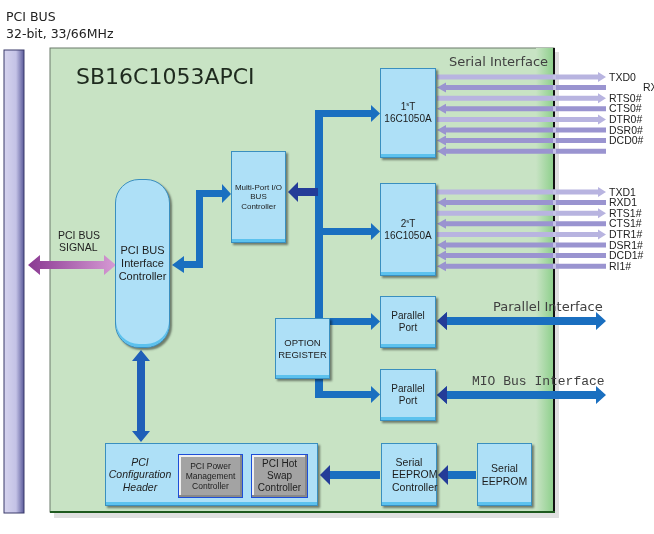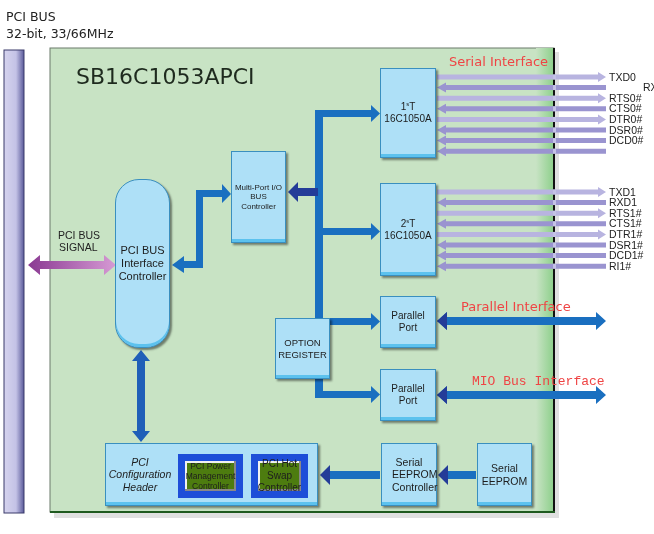--- a/index.html
+++ b/index.html
@@ -1,23 +1,23 @@
 <!DOCTYPE html>
 <html><head>
 <meta charset="utf-8">
 <style>
   html,body{margin:0;padding:0;background:#fff;}
   body{width:654px;height:534px;position:relative;overflow:hidden;font-family:"DejaVu Sans","Liberation Sans",sans-serif;}
   #diagram{position:absolute;left:0;top:0;}
   .t-title{position:absolute;font-family:"DejaVu Sans",sans-serif;color:#222;}
   .box{position:absolute;background:#aee0f7;border:1px solid #3a8fbf;box-shadow:2px 2px 2px rgba(0,0,0,0.45), inset 0 -3px 0 #5cc2ee;display:flex;align-items:center;justify-content:center;text-align:center;font-family:"Liberation Sans",sans-serif;color:#1d1d1d;box-sizing:border-box;line-height:1.2;}
-  .gbox{position:absolute;background:#4d7c0f;border:7px solid #1d4ed8;box-shadow:inset -2px -2px 0 #888, inset 2px 2px 0 #f0f0f0;display:flex;align-items:center;justify-content:center;text-align:center;font-family:"Liberation Sans",sans-serif;color:#1d1d1d;box-sizing:border-box;line-height:1.2;}
+  .gbox{position:absolute;background:#a3a3a3;border:1px solid #1d4ed8;box-shadow:inset -2px -2px 0 #888, inset 2px 2px 0 #f0f0f0;display:flex;align-items:center;justify-content:center;text-align:center;font-family:"Liberation Sans",sans-serif;color:#1d1d1d;box-sizing:border-box;line-height:1.2;}
   .lbl{position:absolute;font-family:"Liberation Sans",sans-serif;color:#222;white-space:nowrap;}
   .sig{position:absolute;font-family:"Liberation Sans",sans-serif;font-size:10.5px;color:#222;line-height:10.5px;}
-  .iface{position:absolute;font-family:"DejaVu Sans",sans-serif;font-size:13px;color:#ef4444;white-space:nowrap;}
+  .iface{position:absolute;font-family:"DejaVu Sans",sans-serif;font-size:13px;color:#404040;white-space:nowrap;}
   .ord{font-size:6px;vertical-align:top;}
 </style>
 </head>
 <body>
 
 <div class="t-title" style="left:6px;top:9px;font-size:12.5px;">PCI BUS</div>
 <div class="t-title" style="left:6px;top:26px;font-size:12.5px;">32-bit, 33/66MHz</div>
 
 <svg id="diagram" width="654" height="534" viewBox="0 0 654 534">
   <defs>
@@ -127,21 +127,21 @@
       <rect x="553" y="253.1" width="3" height="5" fill="#c4c2e6"></rect>
       <polygon points="437,266.2 446,261.2 446,263.7 606,263.7 606,268.7 446,268.7 446,271.2" fill="#9a94d0"></polygon>
       <rect x="553" y="263.7" width="3" height="5" fill="#c4c2e6"></rect>
     </g>
 
 </svg>
 
 <div class="t-title" style="left:76px;top:64px;font-size:22px;color:#1e2a1e;">SB16C1053APCI</div>
 
 <div class="iface" style="left:449px;top:54px;">Serial Interface</div>
-<div class="iface" style="left:461px;top:299px;text-align:center;">Parallel Interface</div>
+<div class="iface" style="left:493px;top:299px;text-align:center;">Parallel Interface</div>
 <div class="iface" style="left:472px;top:374px;font-family:Liberation Mono, monospace;">MIO Bus Interface</div>
 
 <div class="lbl" style="left:58px;top:229px;font-size:10.5px;">PCI BUS</div>
 <div class="lbl" style="left:59px;top:241px;font-size:10.5px;">SIGNAL</div>
 
 <div class="box" style="left:115px;top:179px;width:55px;height:169px;font-size:11px;border-radius:24px;">
   <span>PCI BUS Interface Controller</span>
 </div>
 
 <div class="box" style="left:231px;top:151px;width:55px;height:92px;font-size:8px;">

